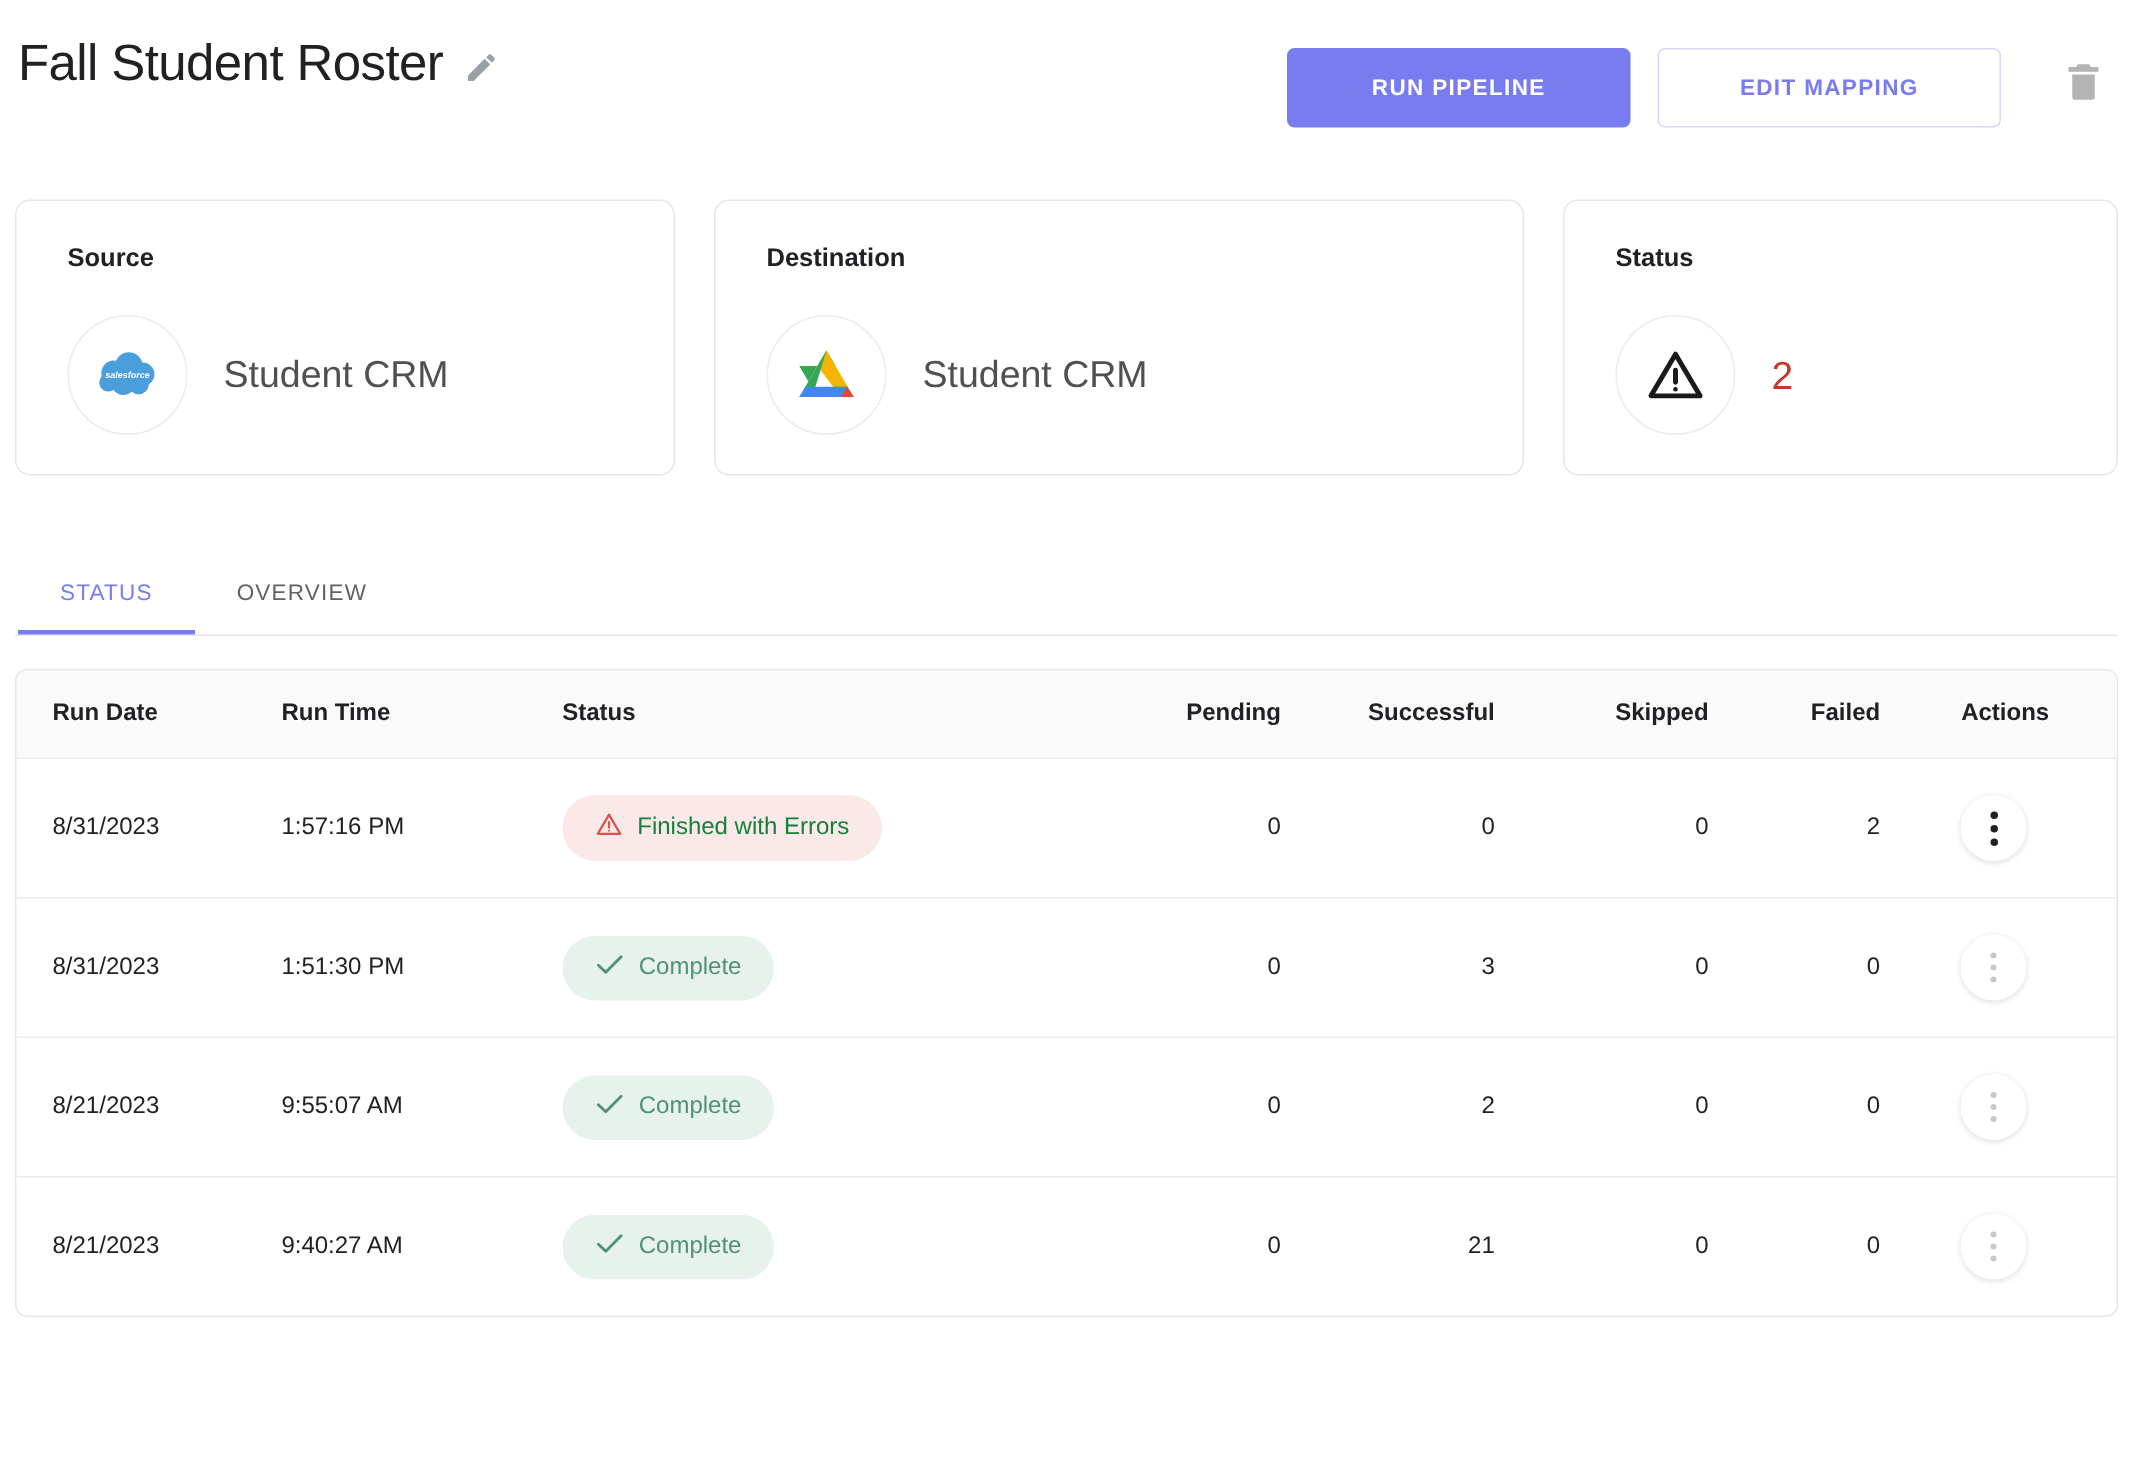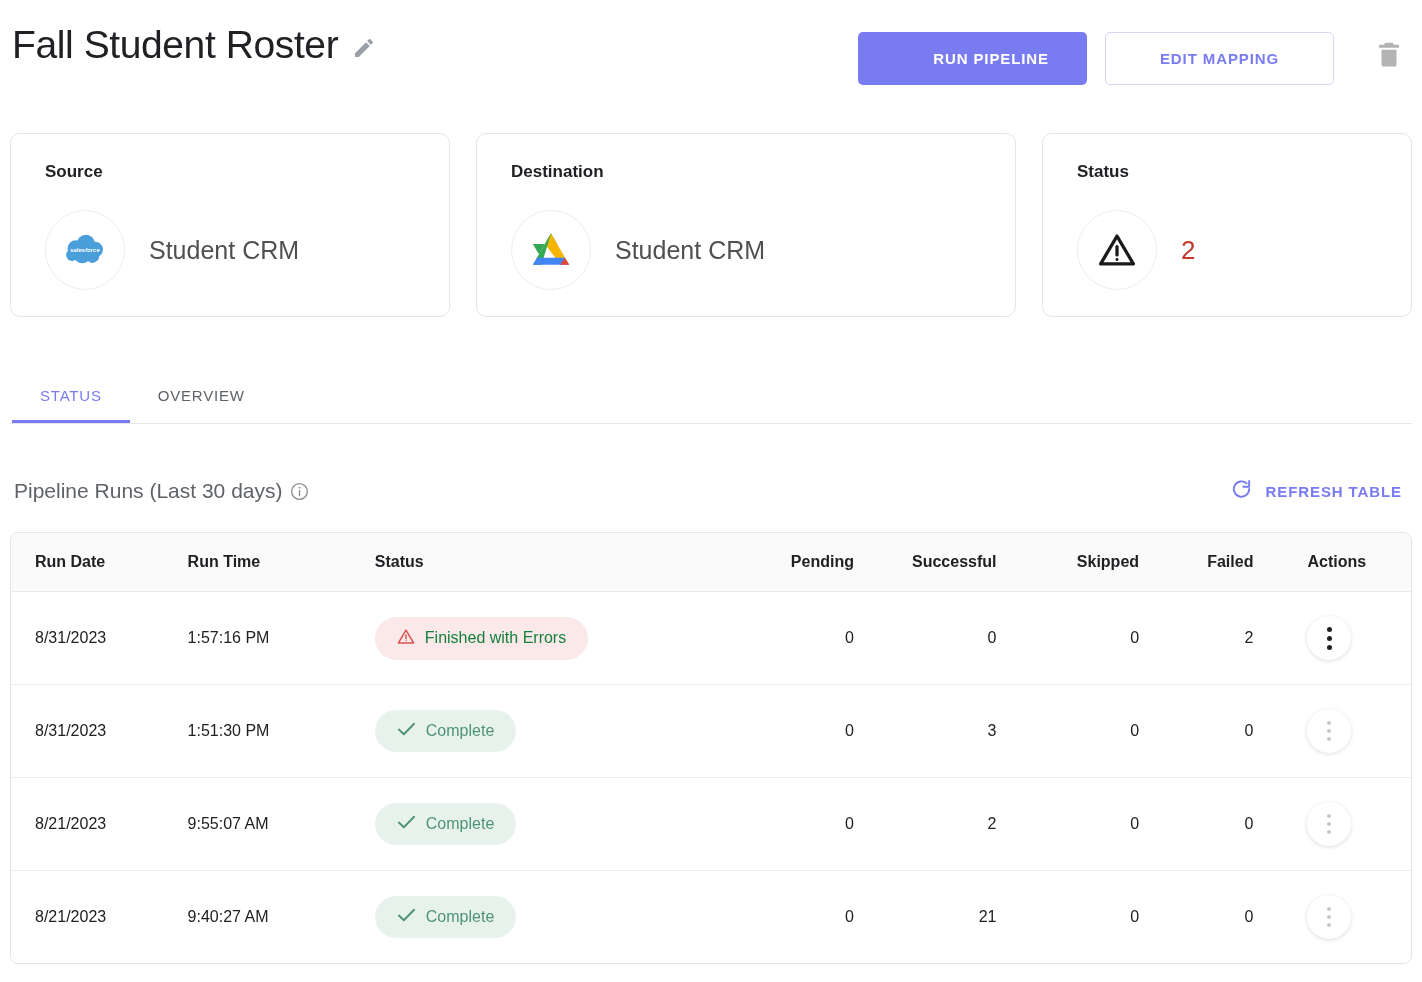--- a/index.html
+++ b/index.html
@@ -12,32 +12,32 @@
     overflow: hidden;
   }
   .page { position: relative; width: 1422px; height: 982px; padding: 0 10px; }
 
   
   .header {
     display: flex; align-items: flex-start; justify-content: space-between;
     padding: 22px 0 0 0;
   }
   .title-wrap { display: flex; align-items: center; gap: 14px; padding-left: 2px; }
-  .page-title { font-size: 39px; font-weight: 400; letter-spacing: -0.4px; color: #202124; line-height: 1.2; }
+  .page-title { font-size: 34px; font-weight: 400; letter-spacing: -0.4px; color: #202124; line-height: 1.2; }
   .pencil-icon { display: inline-flex; margin-top: 6px; cursor: pointer; }
 
   .header-actions { display: flex; align-items: flex-start; gap: 18px; padding-top: 10px; }
   .btn {
     font-family: "Liberation Sans", sans-serif;
     font-size: 15px; font-weight: 700; letter-spacing: 0.9px;
     border-radius: 5px; cursor: pointer; white-space: nowrap;
   }
   .btn-primary {
     background: #7б7ef0; background: #787cf0; color: #ffffff; border: none;
-    padding: 18px 38px; min-width: 229px; text-align: right;
+    padding: 18px 38px; min-width: 229px;
   }
   .btn-outline {
     background: #ffffff; color: #787cf0; border: 1px solid #d5d7f7;
     padding: 17px 32px; min-width: 229px;
   }
   .trash-btn {
     background: none; border: none; cursor: pointer;
     padding: 6px 8px; margin-left: 14px; display: flex; align-items: center;
   }
 
@@ -202,41 +202,20 @@
         <div class="err-count">2</div>
       </div>
     </div>
   </div>
 
   <div class="tabs">
     <button class="tab active">STATUS</button>
     <button class="tab">OVERVIEW</button>
   </div>
 
-  <div class="table-head-row">
-    <div class="runs-title">
-      <span>Pipeline Runs (Last 30 days)</span>
-      <span class="info-icon">
-        <svg width="19" height="19" viewBox="0 0 20 20" fill="none" stroke="#8a8d91" stroke-width="1.4">
-          <circle cx="10" cy="10" r="8.3"></circle>
-          <line x1="10" y1="9" x2="10" y2="14.4" stroke-linecap="round"></line>
-          <circle cx="10" cy="6" r="0.95" fill="#8a8d91" stroke="none"></circle>
-        </svg>
-      </span>
-    </div>
-    <button class="refresh-btn">
-      <span>
-        <svg width="23" height="23" viewBox="0 0 24 24" fill="none" stroke="#787cf0" stroke-width="2" stroke-linecap="round">
-          <path d="M20 11.5a8 8 0 1 1-2.6-5.9"></path>
-          <polyline points="20,3 20,9.2 13.9,9.2" stroke-linejoin="round"></polyline>
-        </svg>
-      </span>
-      <span>REFRESH TABLE</span>
-    </button>
-  </div>
 
   <div class="table-wrap">
     <table>
       <thead>
         <tr>
           <th class="c-date">Run Date</th>
           <th class="c-time">Run Time</th>
           <th class="c-status">Status</th>
           <th class="c-num">Pending</th>
           <th class="c-num">Successful</th>

